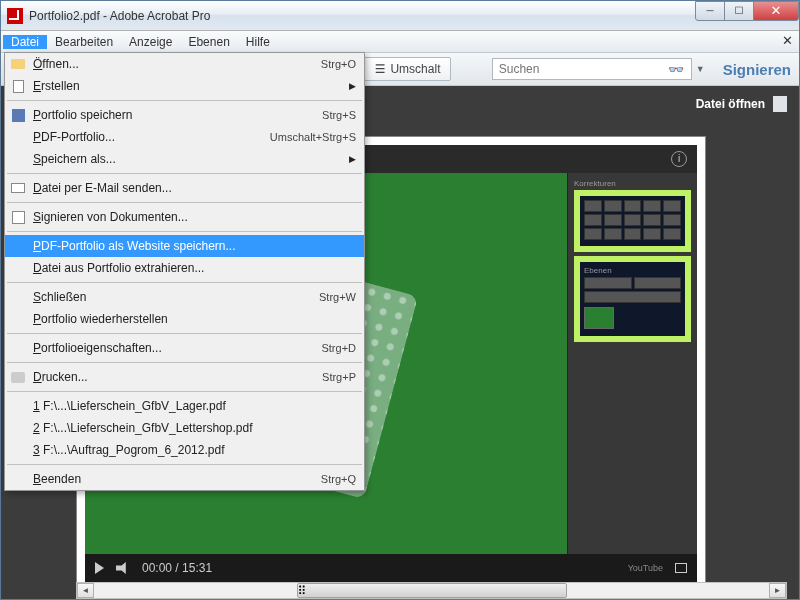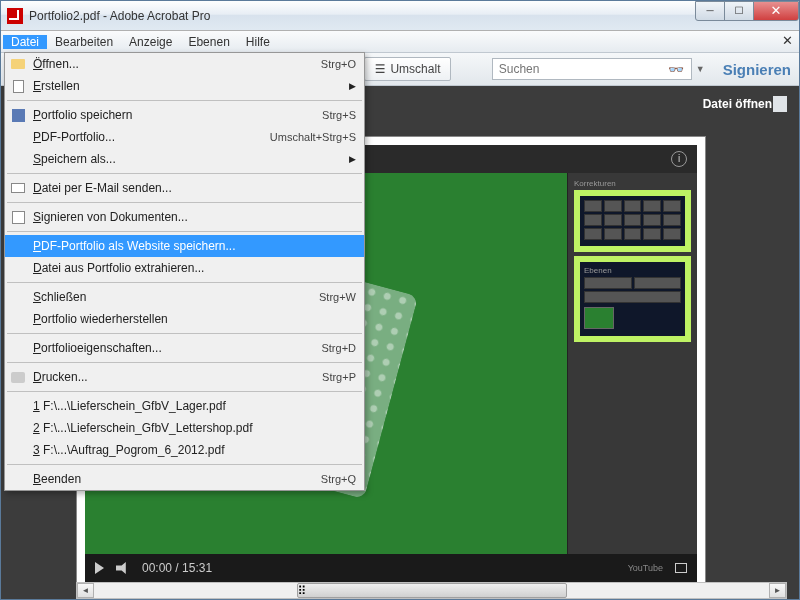--- a/index.html
+++ b/index.html
@@ -18,21 +18,21 @@
 .menu-item.active{background:#3399ff;color:#fff}
 .menu-close{position:absolute;right:6px;top:2px;font-size:13px;color:#333;cursor:pointer}
 .toolbar{height:32px;background:linear-gradient(to bottom,#f5f7f9,#e2e7ec);border-bottom:1px solid #c0c8d0;display:flex;align-items:center;padding:16px 8px;position:relative}
 .tool-section{display:flex;align-items:center;margin-left:310px}
 .tool-btn{padding:4px 10px;display:flex;align-items:center;gap:5px;color:#444;border:1px solid transparent;cursor:pointer}
 .tool-btn.bordered{border:1px solid #b0b8c0;border-radius:2px;background:linear-gradient(to bottom,#fff,#eef1f4)}
 .search-box{margin-left:auto;display:flex;align-items:center;border:1px solid #b0b8c0;background:#fff;height:22px;width:200px;padding:0 6px}
 .search-box input{border:none;outline:none;flex:1;font-size:12px}
 .sign-btn{color:#4a7fb5;font-size:15px;font-weight:600;margin-left:18px;cursor:pointer}
 .content{flex:1;background:#3c3c3c;position:relative;overflow:hidden}
-.datei-offnen{position:absolute;top:10px;right:12px;color:#fff;font-size:12px;font-weight:600;display:flex;align-items:center;gap:1px;cursor:pointer}
+.datei-offnen{position:absolute;top:10px;right:12px;color:#fff;font-size:12px;font-weight:600;display:flex;align-items:center;gap:8px;cursor:pointer}
 .file-icon{width:14px;height:16px;background:#e0e4e8;position:relative}
 .video-frame{position:absolute;top:50px;left:75px;width:630px;height:455px;background:#fff;border:1px solid #888}
 .video-inner{position:absolute;inset:8px;background:#1a1a1a}
 .video-header{height:28px;background:#2a2a2a;display:flex;align-items:center;padding:0 10px;color:#ccc;font-size:11px}
 .video-header .info-icon{margin-left:auto;width:16px;height:16px;border:1px solid #999;border-radius:50%;text-align:center;line-height:14px;font-size:10px}
 .video-main{position:absolute;top:28px;bottom:28px;left:0;right:0;display:flex}
 .video-left{flex:1;background:#2a8030;position:relative;overflow:hidden}
 .person{position:absolute;left:-30px;top:30px;width:200px;height:250px}
 .head{width:90px;height:110px;background:#d4a888;border-radius:45px 45px 35px 35px;position:absolute;top:20px;left:40px}
 .hair{width:100px;height:60px;background:#6a4530;border-radius:50px 50px 0 0;position:absolute;top:8px;left:35px}

